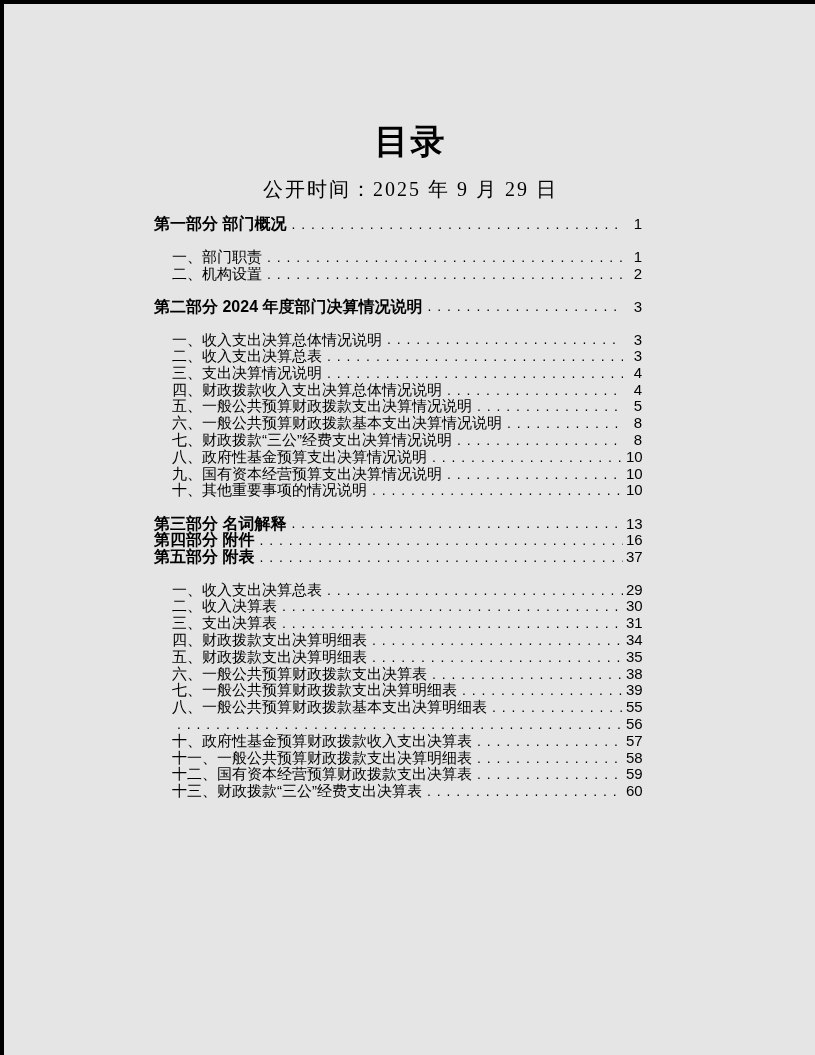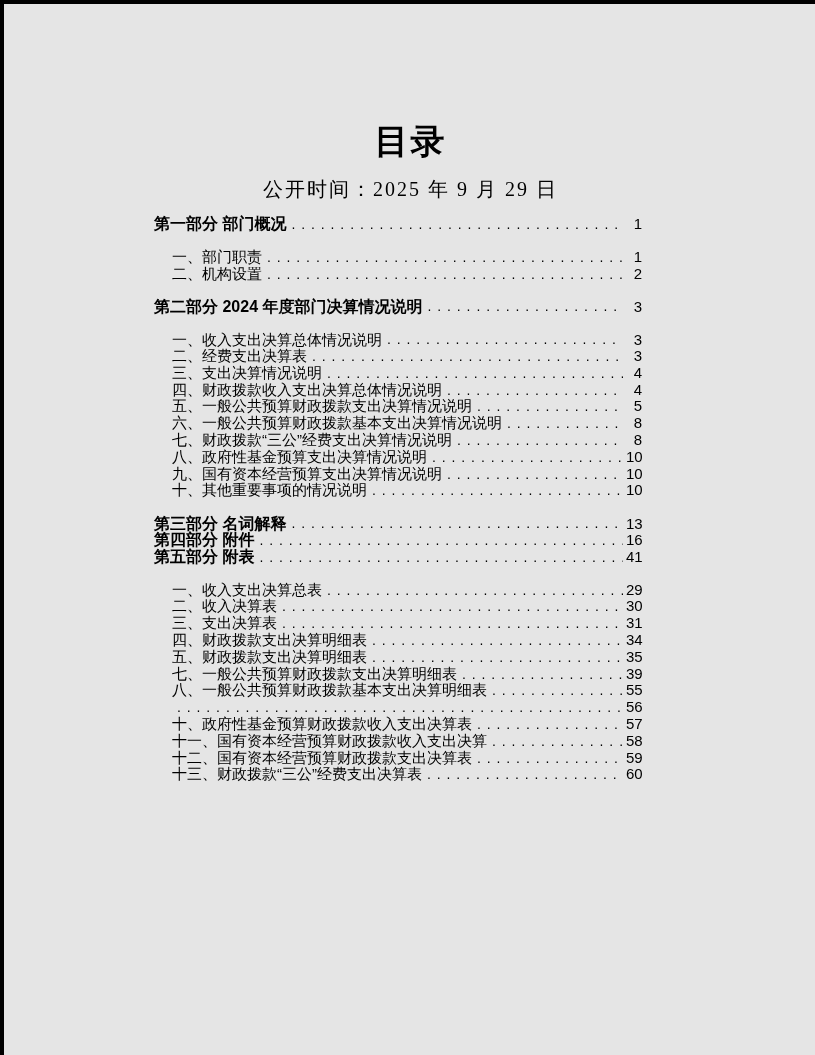--- a/index.html
+++ b/index.html
@@ -113,21 +113,21 @@
     <span class="label">第二部分 2024 年度部门决算情况说明</span>
     <span class="dots"></span>
     <span class="pagenum">3</span>
   </div>
       <div class="row item gap">
     <span class="label">一、收入支出决算总体情况说明</span>
     <span class="dots"></span>
     <span class="pagenum">3</span>
   </div>
       <div class="row item">
-    <span class="label">二、经费支出决算表</span>
+    <span class="label">二、收入支出决算总表</span>
     <span class="dots"></span>
     <span class="pagenum">3</span>
   </div>
       <div class="row item">
     <span class="label">三、支出决算情况说明</span>
     <span class="dots"></span>
     <span class="pagenum">4</span>
   </div>
       <div class="row item">
     <span class="label">四、财政拨款收入支出决算总体情况说明</span>
@@ -170,21 +170,21 @@
     <span class="pagenum">13</span>
   </div>
       <div class="row part">
     <span class="label">第四部分 附件</span>
     <span class="dots"></span>
     <span class="pagenum">16</span>
   </div>
       <div class="row part">
     <span class="label">第五部分 附表</span>
     <span class="dots"></span>
-    <span class="pagenum">41</span>
+    <span class="pagenum">37</span>
   </div>
       <div class="row item gap">
     <span class="label">一、收入支出决算总表</span>
     <span class="dots"></span>
     <span class="pagenum">29</span>
   </div>
       <div class="row item">
     <span class="label">二、收入决算表</span>
     <span class="dots"></span>
     <span class="pagenum">30</span>
@@ -198,40 +198,45 @@
     <span class="label">四、财政拨款支出决算明细表</span>
     <span class="dots"></span>
     <span class="pagenum">34</span>
   </div>
       <div class="row item">
     <span class="label">五、财政拨款支出决算明细表</span>
     <span class="dots"></span>
     <span class="pagenum">35</span>
   </div>
       <div class="row item">
+    <span class="label">六、一般公共预算财政拨款支出决算表</span>
+    <span class="dots"></span>
+    <span class="pagenum">38</span>
+  </div>
+      <div class="row item">
     <span class="label">七、一般公共预算财政拨款支出决算明细表</span>
     <span class="dots"></span>
     <span class="pagenum">39</span>
   </div>
       <div class="row item">
     <span class="label">八、一般公共预算财政拨款基本支出决算明细表</span>
     <span class="dots"></span>
     <span class="pagenum">55</span>
   </div>
       <div class="row item">
     <span class="dots"></span>
     <span class="pagenum">56</span>
   </div>
       <div class="row item">
     <span class="label">十、政府性基金预算财政拨款收入支出决算表</span>
     <span class="dots"></span>
     <span class="pagenum">57</span>
   </div>
       <div class="row item">
-    <span class="label">十一、国有资本经营预算财政拨款收入支出决算</span>
+    <span class="label">十一、一般公共预算财政拨款支出决算明细表</span>
     <span class="dots"></span>
     <span class="pagenum">58</span>
   </div>
       <div class="row item">
     <span class="label">十二、国有资本经营预算财政拨款支出决算表</span>
     <span class="dots"></span>
     <span class="pagenum">59</span>
   </div>
       <div class="row item">
     <span class="label">十三、财政拨款“三公”经费支出决算表</span>

